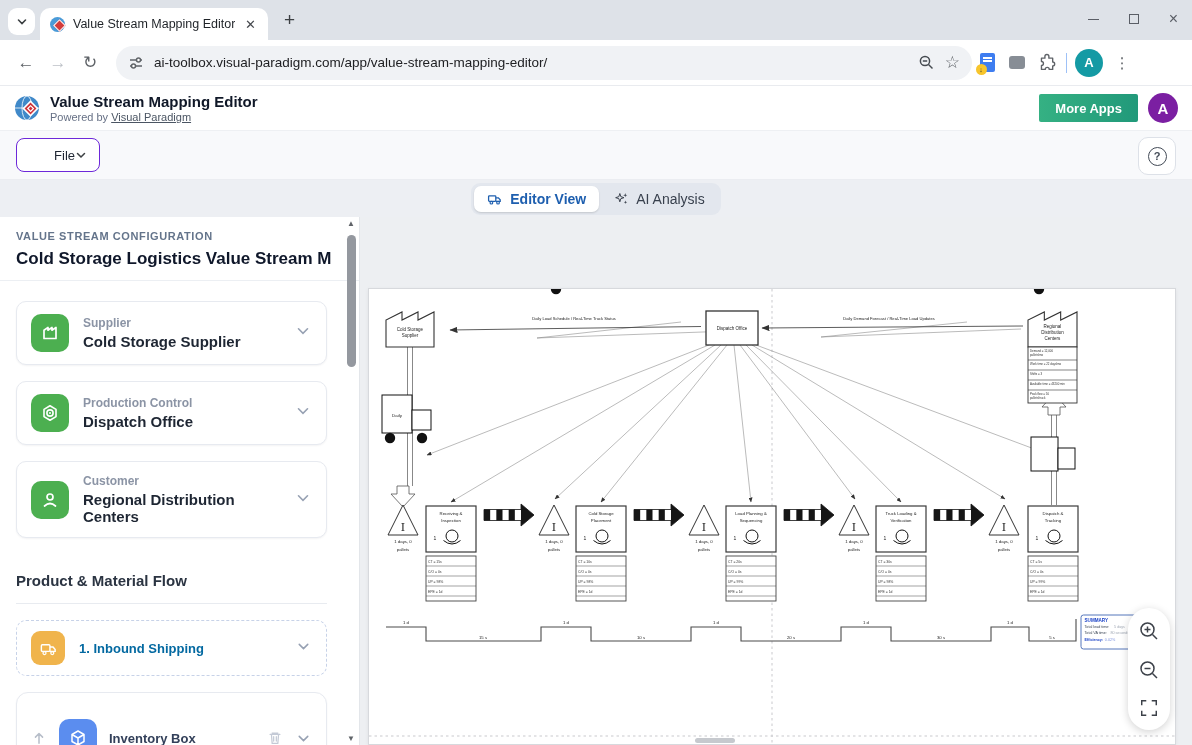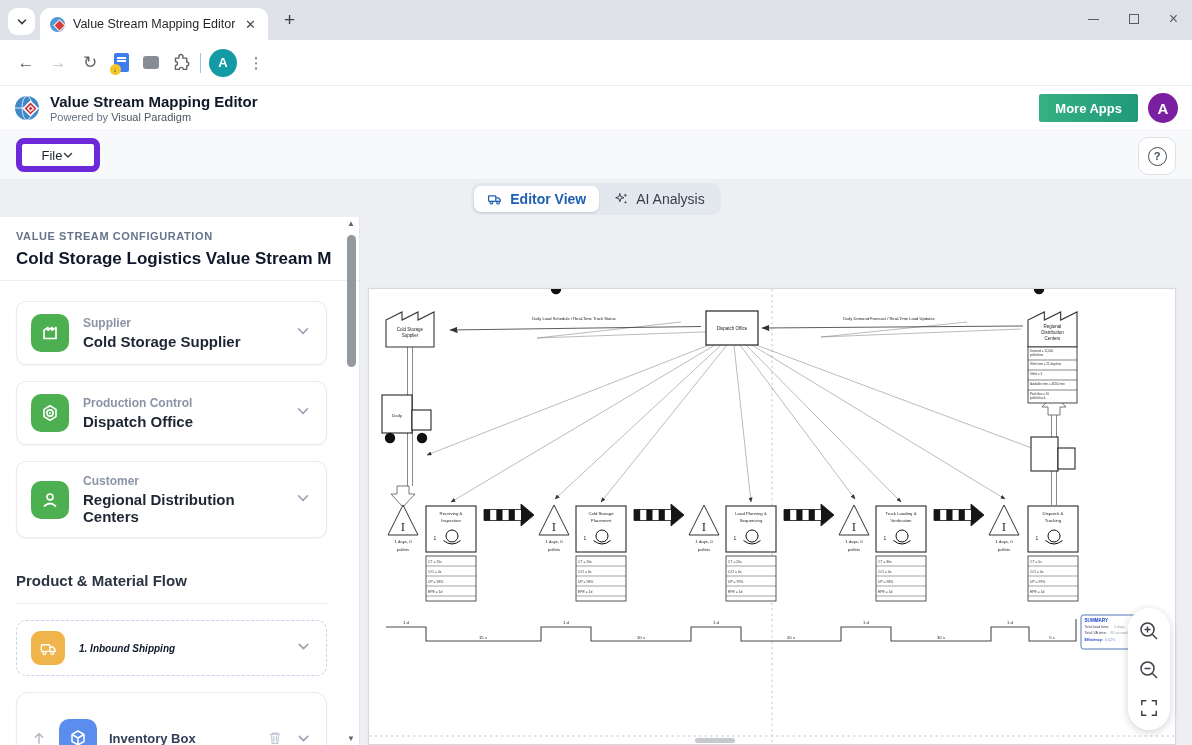--- a/index.html
+++ b/index.html
@@ -38,31 +38,31 @@
   .tb-sep { width:1px; height:20px; background:#9ec1f7; margin:0 4px; }
   .tb-avatar { width:28px; height:28px; border-radius:50%; background:#149aa4; color:#fff; font-size:13px; font-weight:700;
     display:flex; align-items:center; justify-content:center; margin:0 4px; }
   .kebab { font-size:15px; color:#5f6368; letter-spacing:0; }
 
   
   .app-header { height:45px; background:#fff; display:flex; align-items:center; padding:0 14px; border-bottom:1px solid #eef0f3; }
   .app-title-block { margin-left:8px; }
   .app-title { font-size:15px; font-weight:700; color:#101828; }
   .powered { font-size:11px; color:#667085; margin-top:1px; }
-  .powered a { color:#4b5563; }
+  .powered a { color:#4b5563; text-decoration:underline; }
   .header-right { margin-left:auto; display:flex; align-items:center; gap:10px; }
   .more-apps { height:28px; padding:0 16px; border-radius:2px; background:linear-gradient(90deg,#35b183,#21997a);
     color:#fff; font-size:13px; font-weight:700; display:flex; align-items:center; }
   .user-avatar { width:30px; height:30px; border-radius:50%; background:#7b1fa2; color:#fff; font-size:15px; font-weight:700;
     display:flex; align-items:center; justify-content:center; }
 
   
   .file-row { height:49px; background:#f8f9fb; border-bottom:1px solid #ebedf1; display:flex; align-items:center; padding:0 16px; position:relative; }
-  .file-btn { height:34px; width:84px; background:#fff; border:6px solid #6d28d9; border-radius:8px; display:flex;
-    align-items:center; justify-content:center; padding:0 12px; font-size:13px; color:#1f2633; }
+  .file-btn { height:34px; width:84px; background:#fff; border:1px solid #6d28d9; border-radius:8px; display:flex;
+    align-items:center; justify-content:flex-end; padding:0 12px; font-size:13px; color:#1f2633; }
   .help-btn { position:absolute; right:16px; top:6px; width:38px; height:38px; background:#fff; border:1px solid #dde1e8;
     border-radius:10px; display:flex; align-items:center; justify-content:center; }
   .help-q { width:19px; height:19px; border:1.5px solid #434b57; border-radius:50%; font-size:11px; color:#434b57;
     display:flex; align-items:center; justify-content:center; font-weight:700; }
 
   
   .toggle-row { height:37px; background:#edeff3; display:flex; align-items:center; justify-content:center; }
   .seg { background:#e3e7ee; border-radius:9px; padding:3px; display:flex; gap:2px; }
   .seg-item { height:26px; padding:0 13px; border-radius:7px; display:flex; align-items:center; gap:7px; font-size:14px; color:#39414e; }
   .seg-item.active { background:#fff; color:#1e5faf; font-weight:700; box-shadow:0 1px 2px rgba(0,0,0,.14); }
@@ -77,21 +77,21 @@
   .sb-card { background:#fff; border:1px solid #e7eaf0; border-radius:10px; box-shadow:0 1px 2px rgba(16,24,40,.05);
     padding:12px 14px; display:flex; align-items:center; gap:14px; margin-bottom:16px; }
   .sb-card-icon { width:38px; height:38px; border-radius:10px; background:#4caf50; display:flex; align-items:center; justify-content:center; flex:0 0 auto; }
   .sb-card-label { font-size:12px; font-weight:600; color:#8b94a5; margin-bottom:3px; }
   .sb-card-value { font-size:15px; font-weight:700; color:#1e2633; }
   .sb-chevron { margin-left:auto; }
   .flow-heading { font-size:15px; font-weight:700; color:#2b3442; margin-top:34px; }
   .flow-divider { height:1px; background:#e8ebf0; margin:14px 0 16px 0; }
   .flow-card { border:1.5px dashed #c7d2e8; border-radius:10px; padding:10px 14px; display:flex; align-items:center; gap:14px; }
   .flow-icon { width:34px; height:34px; border-radius:9px; background:#f0b44c; display:flex; align-items:center; justify-content:center; }
-  .flow-label { font-size:10px; font-weight:700; color:#0f172a;font-style:italic; }
+  .flow-label { font-size:13px; font-weight:700; color:#0369a1; }
   .inv-card { margin-top:16px; background:#fff; border:1px solid #e7eaf0; border-radius:12px; box-shadow:0 1px 2px rgba(16,24,40,.05);
     padding:14px; display:flex; align-items:center; gap:12px; height:92px; }
   .inv-icon { width:38px; height:38px; border-radius:10px; background:#5b8def; display:flex; align-items:center; justify-content:center; }
   .inv-label { font-size:13px; font-weight:700; color:#33405a; }
   .inv-right { margin-left:auto; display:flex; align-items:center; gap:12px; }
 
   .sb-scrollbar { position:absolute; right:1px; top:0; bottom:0; width:12px; }
   .sb-arrow-up { position:absolute; top:2px; left:1px; font-size:8px; color:#606469; }
   .sb-arrow-down { position:absolute; bottom:2px; left:1px; font-size:8px; color:#606469; }
   .sb-thumb { position:absolute; top:18px; left:1px; width:9px; height:132px; border-radius:5px; background:#94989f; }
@@ -124,20 +124,35 @@
     <span class="win-min"></span>
     <span class="win-max"></span>
     <span class="win-close">×</span>
   </div>
 </div>
 
 <div class="toolbar">
   <span class="nav-btn">←</span>
   <span class="nav-btn disabled">→</span>
   <span class="nav-btn">↻</span>
+  <div class="omnibox">
+    <svg width="16" height="16" viewBox="0 0 16 16">
+      <line x1="2" y1="5" x2="14" y2="5" stroke="#5f6368" stroke-width="1.5"></line>
+        <circle cx="10.5" cy="5" r="2" fill="#fff" stroke="#5f6368" stroke-width="1.5"></circle>
+      <line x1="2" y1="11" x2="14" y2="11" stroke="#5f6368" stroke-width="1.5"></line>
+        <circle cx="5.5" cy="11" r="2" fill="#fff" stroke="#5f6368" stroke-width="1.5"></circle>
+    </svg>
+    <span class="url-text">ai-toolbox.visual-paradigm.com/app/value-stream-mapping-editor/</span>
+    <svg width="17" height="17" viewBox="0 0 17 17">
+      <circle cx="7" cy="7" r="4.6" fill="none" stroke="#454a50" stroke-width="1.5"></circle>
+        <line x1="10.5" y1="10.5" x2="14.5" y2="14.5" stroke="#454a50" stroke-width="1.5"></line>
+        <line x1="4.8" y1="7" x2="9.2" y2="7" stroke="#454a50" stroke-width="1.5"></line>
+    </svg>
+    <span style="font-size:17px;color:#5f6368">☆</span>
+  </div>
   <span class="tb-icon">
     <span class="doc-icon">
         <span class="doc-badge">↓</span>
       </span>
   </span>
   <span class="tb-icon">
       <span class="bubble-icon"></span>
     </span>
   <span class="tb-icon">
     <svg width="19" height="19" viewBox="0 0 22 22">

